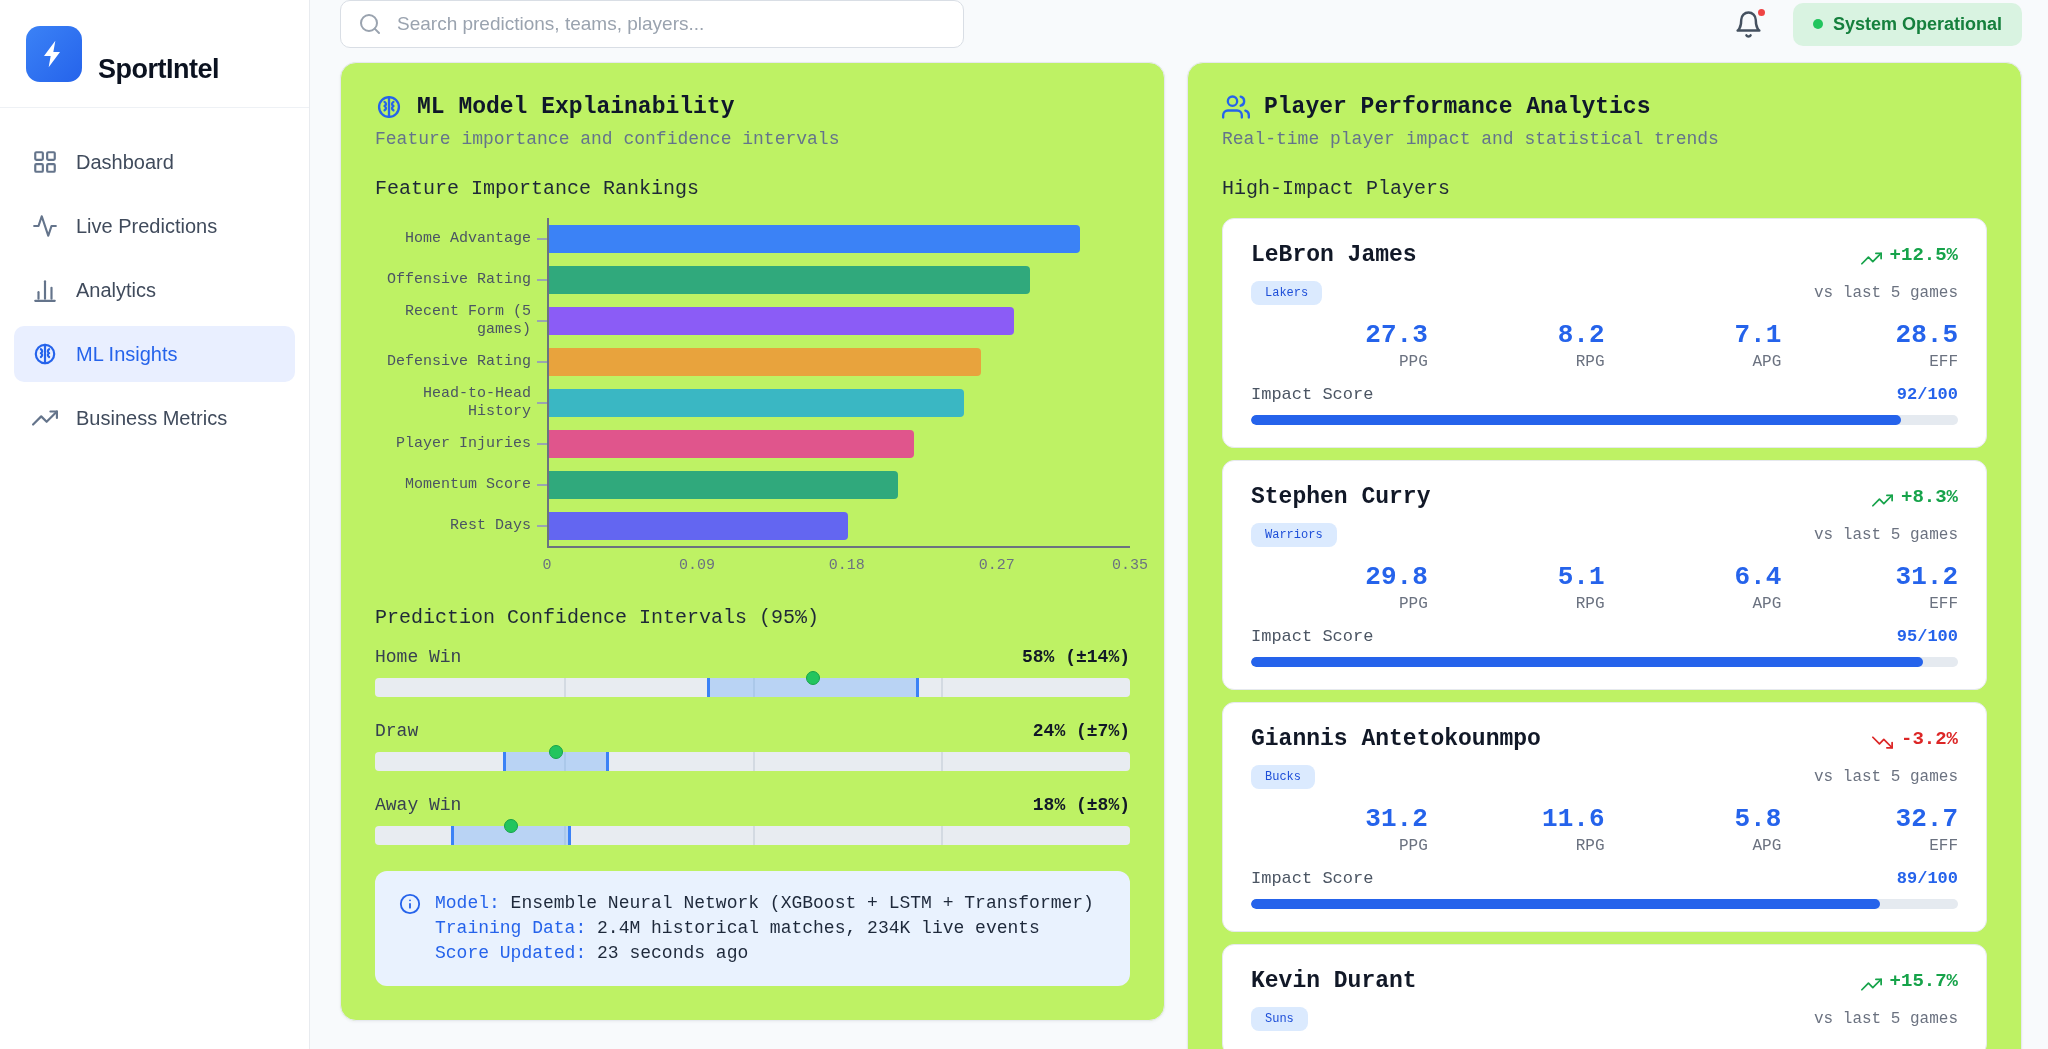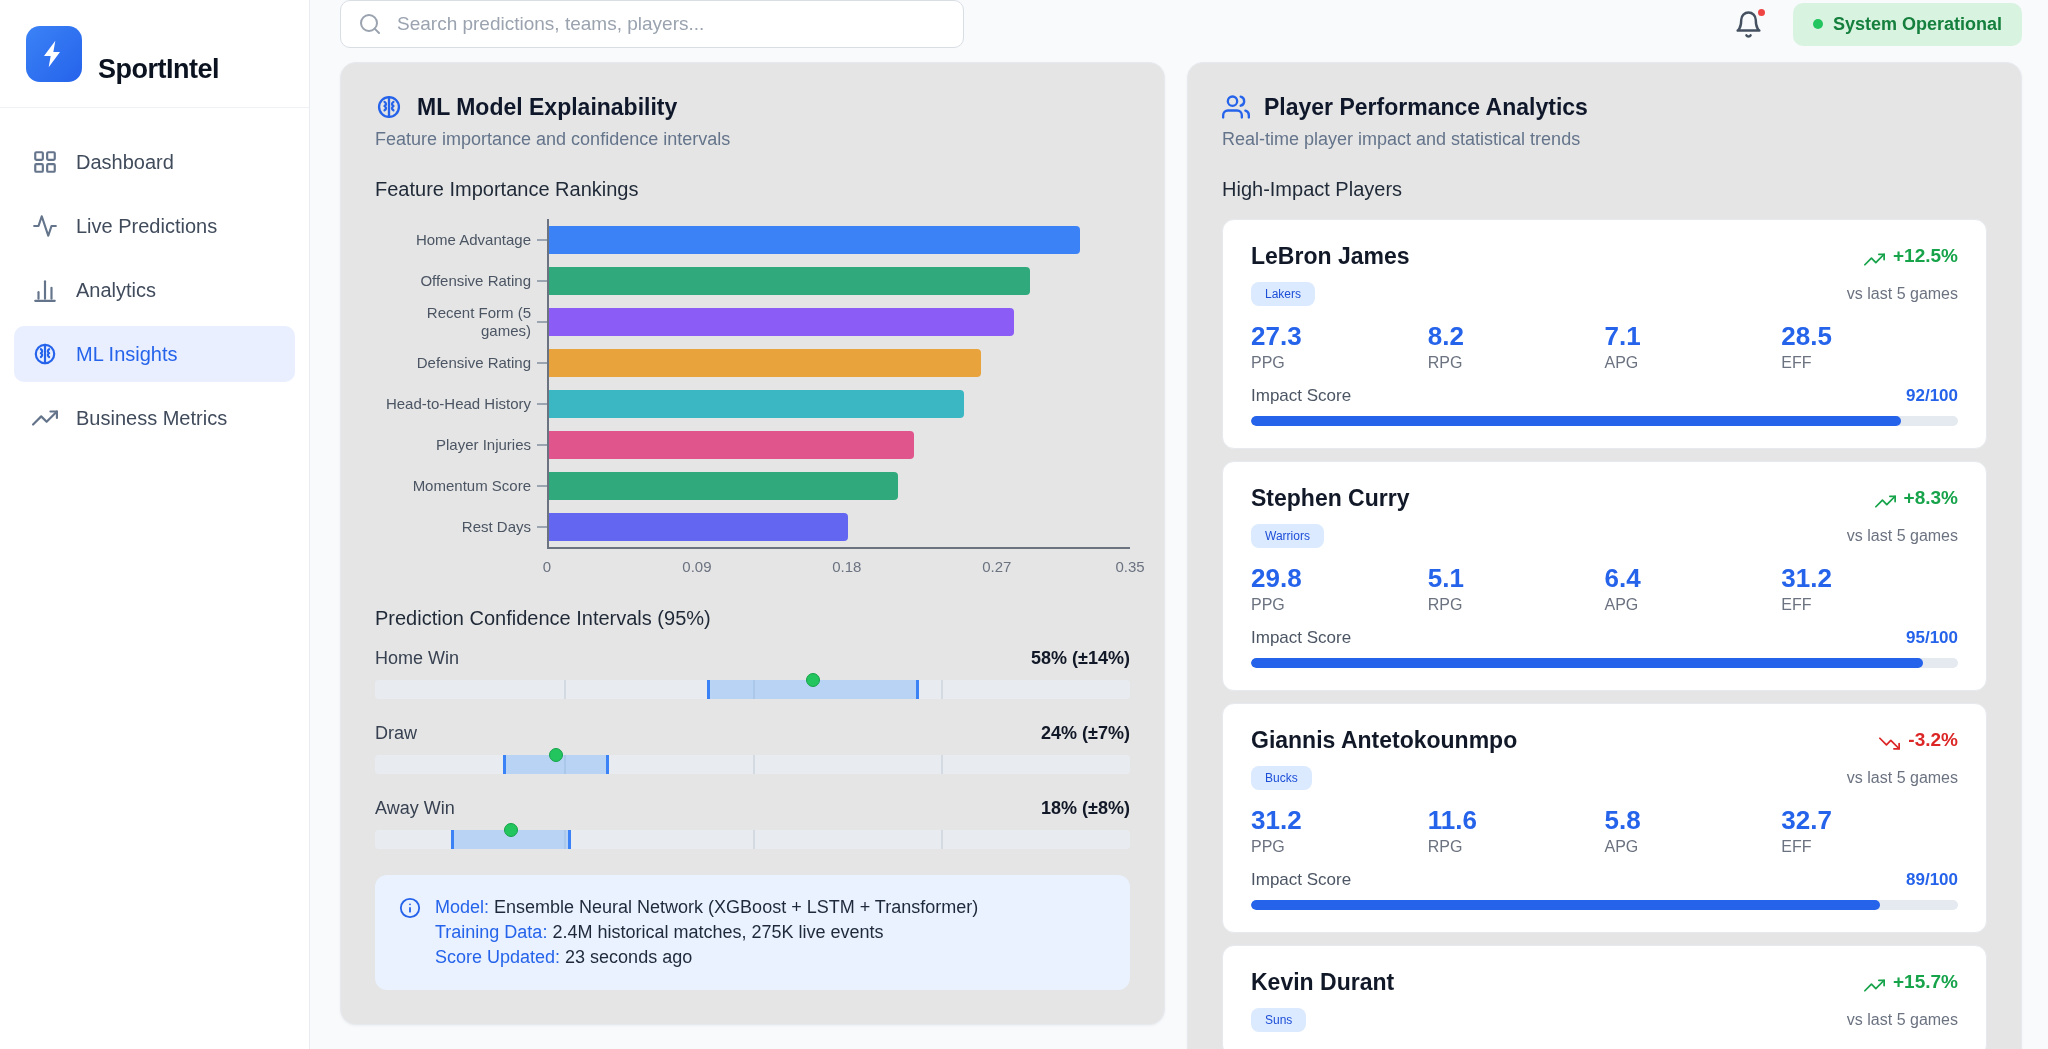--- a/index.html
+++ b/index.html
@@ -37,22 +37,22 @@
   .topbar-right { display:flex; align-items:center; gap:30px; }
   .bell { position:relative; cursor:pointer; display:flex; }
   .bell svg { width:29px; height:29px; color:#44505f; }
   .bell-dot { position:absolute; top:-3px; right:-4px; width:11px; height:11px; border-radius:50%;
               background:#ef4444; border:2px solid #f8fafc; }
   .status { display:flex; align-items:center; gap:10px; background:#d9f3e1; border-radius:10px;
             padding:11px 20px; font-size:18px; font-weight:600; color:#15803d; }
   .status-dot { width:10px; height:10px; border-radius:50%; background:#22c55e; }
 
   .content { flex:1; display:grid; grid-template-columns:413fr 418fr; gap:22px; padding:14px 26px 0 30px; align-items:start; }
-  .card { background:#e5e5e5; border:1px solid #e6e9ee; border-radius:16px; padding:30px 34px 34px;
-          box-shadow:0 1px 3px rgba(15,23,42,.05); }
+  .card { background:#bef264; border:1px solid #e6e9ee; border-radius:16px; padding:30px 34px 34px;
+          box-shadow:0 1px 3px rgba(15,23,42,.05);font-family:Liberation Mono, monospace; }
   .card-head { display:flex; align-items:center; gap:14px; }
   .card-head svg { width:28px; height:28px; color:#2563eb; flex-shrink:0; }
   .card-head h2 { font-size:23px; font-weight:600; color:#0f172a; }
   .card-sub { margin-top:8px; font-size:18px; color:#64748b; }
   h3.section { margin:28px 0 18px; font-size:20px; font-weight:500; color:#1f2937; }
 
   
   .bar-row { display:flex; align-items:stretch; height:41px; }
   .bar-label { width:172px; flex-shrink:0; display:flex; align-items:center; justify-content:flex-end;
                text-align:right; padding-right:16px; font-size:15px; color:#4b5563; line-height:1.2; }
@@ -88,21 +88,21 @@
   .player-card { border:1px solid #e6e9ee; border-radius:12px; padding:22px 28px; margin-bottom:12px; cursor:pointer; background:#fff; }
   .pc-head { display:flex; justify-content:space-between; align-items:center; }
   .pc-name { font-size:23px; font-weight:600; color:#111827; line-height:28px; }
   .pc-trend { display:flex; align-items:flex-end; gap:8px; font-size:19px; font-weight:600; line-height:28px; }
   .pc-trend.up { color:#16a34a; }
   .pc-trend.down { color:#dc2626; }
   .pc-trend svg { width:21px; height:21px; }
   .pc-sub { display:flex; justify-content:space-between; align-items:center; margin-top:10px; height:28px; }
   .team-badge { background:#dbeafe; color:#1d4ed8; font-size:12px; padding:5px 14px; border-radius:8px; }
   .pc-note { font-size:16px; color:#6b7280; }
-  .pc-stats { display:grid; grid-template-columns:repeat(4,1fr); margin-top:14px; text-align:left; }
+  .pc-stats { display:grid; grid-template-columns:repeat(4,1fr); margin-top:14px; text-align:right; }
   .pc-stat-value { font-size:26px; font-weight:600; color:#2563eb; line-height:28px; }
   .pc-stat-label { font-size:16px; color:#6b7280; margin-top:4px; line-height:18px; }
   .pc-impact { display:flex; justify-content:space-between; margin-top:14px; line-height:20px; }
   .pc-impact-label { font-size:17px; color:#4b5563; }
   .pc-impact-value { font-size:17px; font-weight:600; color:#2563eb; }
   .pc-bar-track { margin-top:10px; height:10px; border-radius:5px; background:#e5eaf0; overflow:hidden; }
   .pc-bar-fill { height:100%; border-radius:5px; background:#2563eb; }
 </style>
 </head>
 <body>
@@ -306,21 +306,21 @@
           </div>
 
         <div class="model-info">
           <svg class="ic" viewBox="0 0 24 24">
               <circle cx="12" cy="12" r="10"></circle>
               <line x1="12" y1="16" x2="12" y2="12"></line>
               <line x1="12" y1="8" x2="12.01" y2="8"></line>
             </svg>
           <div>
             <div class="mi-line"><span class="mi-label">Model:</span><span> Ensemble Neural Network (XGBoost + LSTM + Transformer)</span></div>
-            <div class="mi-line"><span class="mi-label">Training Data:</span><span> 2.4M historical matches, 275K live events</span></div>
+            <div class="mi-line"><span class="mi-label">Training Data:</span><span> 2.4M historical matches, 234K live events</span></div>
             <div class="mi-line"><span class="mi-label">Score Updated:</span><span> 23 seconds ago</span></div>
           </div>
         </div>
       </section>
 
       <section class="card">
         <div class="card-head">
           <svg class="ic" viewBox="0 0 24 24">
               <path d="M17 21v-2a4 4 0 0 0-4-4H5a4 4 0 0 0-4 4v2"></path>
               <circle cx="9" cy="7" r="4"></circle>

